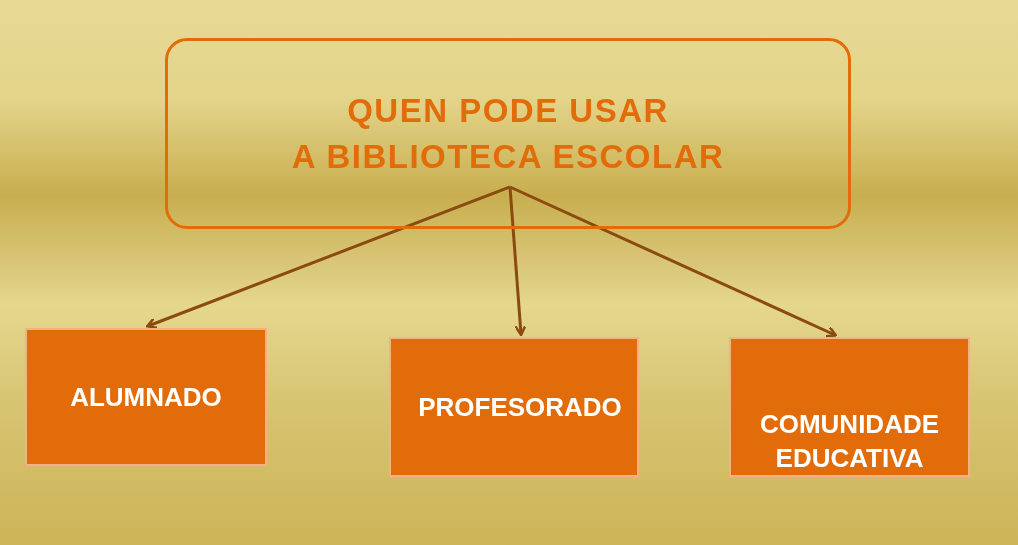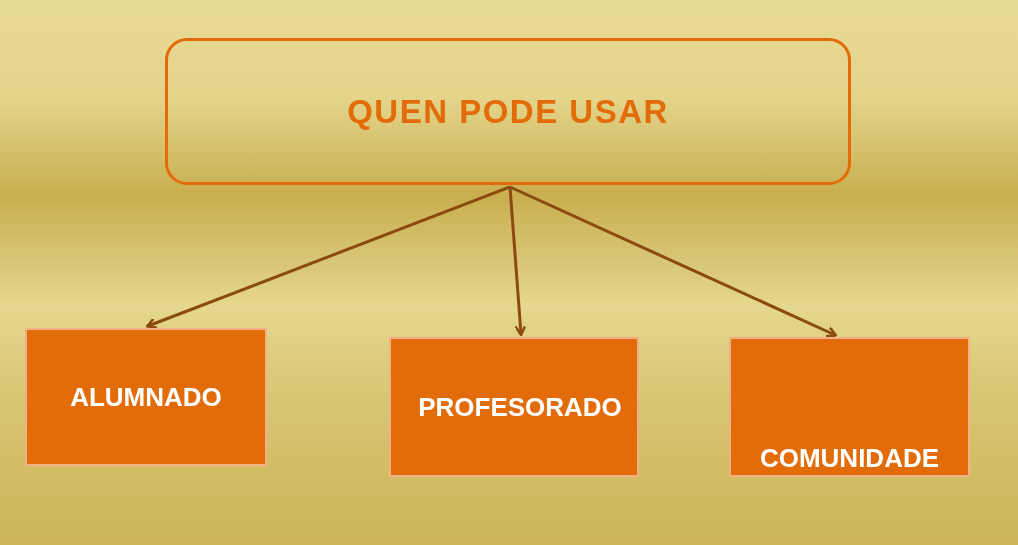--- a/index.html
+++ b/index.html
@@ -4,21 +4,21 @@
 <style>
   html, body { margin: 0; padding: 0; }
   body {
     width: 1018px; height: 545px; position: relative; overflow: hidden;
     background: linear-gradient(to bottom,
       #e7da94 0px, #e3d48a 100px, #c8ae4f 195px, #d8c575 260px,
       #e5d78e 305px, #d8c573 400px, #ccb457 545px);
     font-family: "Liberation Sans", "DejaVu Sans", sans-serif;
   }
   .title-box {
-    position: absolute; left: 165px; top: 38px; width: 686px; height: 147px;
+    position: absolute; left: 165px; top: 38px; width: 686px; height: 191px;
     border: 3px solid #e36c0a; border-radius: 22px; box-sizing: border-box;
     display: flex; flex-direction: column; align-items: center; justify-content: center;
     color: #e36c0a; font-weight: bold; font-size: 33px; letter-spacing: 1.5px;
     line-height: 46px;
   }
   .child-box {
     position: absolute; background: #e36c0a; border: 2px solid #f4b183;
     box-sizing: border-box; display: flex; flex-direction: column;
     align-items: center; justify-content: center; color: #ffffff;
     font-weight: bold; font-size: 26px; line-height: 34px; text-align: center;
@@ -37,25 +37,27 @@
       <path d="M0,0 L9,5 L0,10" fill="none" stroke="#8b4a0e" stroke-width="2.5"></path>
     </marker>
   </defs>
   <line x1="510" y1="187" x2="148" y2="326" stroke="#8b4a0e" stroke-width="3" marker-end="url(#ah)"></line>
   <line x1="510" y1="187" x2="521" y2="334" stroke="#8b4a0e" stroke-width="3" marker-end="url(#ah)"></line>
   <line x1="510" y1="187" x2="835" y2="335" stroke="#8b4a0e" stroke-width="3" marker-end="url(#ah)"></line>
 </svg>
 
 <div class="title-box">
   <span>QUEN PODE USAR</span>
+  <span>A BIBLIOTECA ESCOLAR</span>
 </div>
 
 <div class="child-box" id="box-a">
   <span>ALUMNADO</span>
 </div>
 
 <div class="child-box" id="box-b">
   <span>PROFESORADO</span>
 </div>
 
 <div class="child-box" id="box-c">
   <span>COMUNIDADE</span>
+  <span>EDUCATIVA</span>
 </div>
 
 </body></html>

